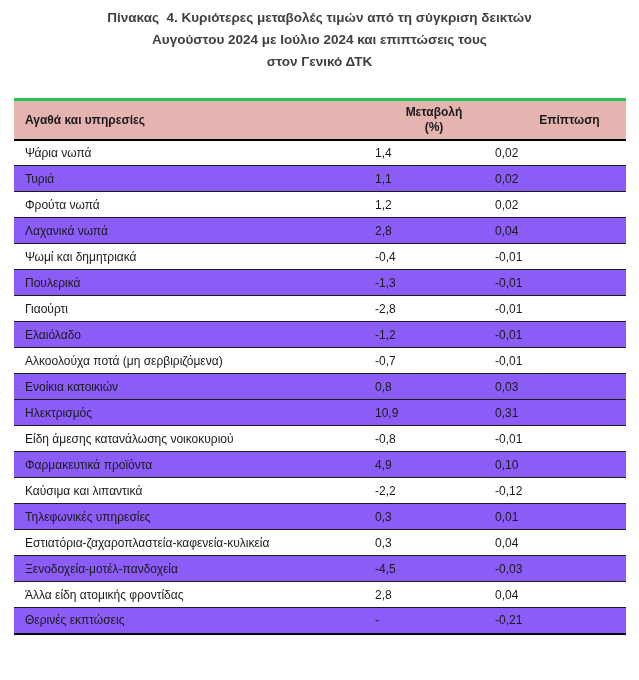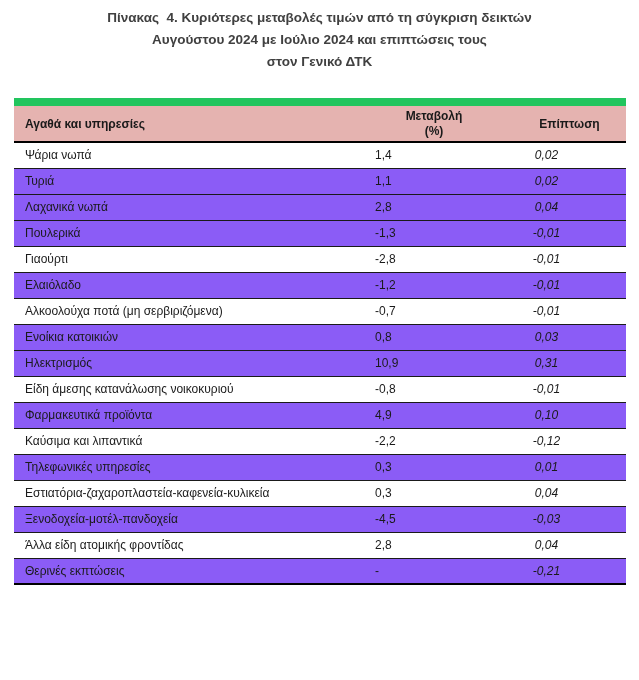--- a/index.html
+++ b/index.html
@@ -22,21 +22,21 @@
     line-height: 22px;
     color: #404040;
   }
   .title-line { white-space: pre-wrap; }
 
   table.data {
     border-collapse: collapse;
     table-layout: fixed;
     width: 612px;
     margin: 25px 13px 0 14px;
-    border-top: 8px solid #22c55e;
+    border-top: 3px solid #22c55e;
     border-bottom: 2px solid #000000;
     font-size: 12px;
   }
   col.c-goods  { width: 360px; }
   col.c-change { width: 120px; }
   col.c-impact { width: 132px; }
 
   thead th {
     background: #e5b3b0;
     border-bottom: 2px solid #000000;
@@ -60,21 +60,21 @@
     vertical-align: middle;
     border-top: 1px solid #1a1a1a;
     color: #1a1a1a;
   }
   tbody tr:first-child td { border-top: none; }
   tr.row-white { background: #ffffff; }
   tr.row-pink  { background: #8b5cf6; }
 
   td.col-goods  { text-align: left;  padding-left: 11px; }
   td.col-change { text-align: left; padding-right: 48px; }
-  td.col-impact { text-align: center; padding-right: 28px; font-style: italic; }
+  td.col-impact { text-align: left; padding-right: 28px; }
 </style>
 </head>
 <body>
 
 <div class="page">
 
   <div class="title-block">
     <div class="title-line">Πίνακας  4. Κυριότερες μεταβολές τιμών από τη σύγκριση δεικτών</div>
     <div class="title-line">Αυγούστου 2024 με Ιούλιο 2024 και επιπτώσεις τους</div>
     <div class="title-line">στον Γενικό ΔΤΚ</div>
@@ -99,24 +99,34 @@
         <tr class="row-white">
           <td class="col-goods">Ψάρια νωπά</td>
           <td class="col-change">1,4</td>
           <td class="col-impact">0,02</td>
         </tr>
         <tr class="row-pink">
           <td class="col-goods">Τυριά</td>
           <td class="col-change">1,1</td>
           <td class="col-impact">0,02</td>
         </tr>
+        <tr class="row-white">
+          <td class="col-goods">Φρούτα νωπά</td>
+          <td class="col-change">1,2</td>
+          <td class="col-impact">0,02</td>
+        </tr>
         <tr class="row-pink">
           <td class="col-goods">Λαχανικά νωπά</td>
           <td class="col-change">2,8</td>
           <td class="col-impact">0,04</td>
+        </tr>
+        <tr class="row-white">
+          <td class="col-goods">Ψωμί και δημητριακά</td>
+          <td class="col-change">-0,4</td>
+          <td class="col-impact">-0,01</td>
         </tr>
         <tr class="row-pink">
           <td class="col-goods">Πουλερικά</td>
           <td class="col-change">-1,3</td>
           <td class="col-impact">-0,01</td>
         </tr>
         <tr class="row-white">
           <td class="col-goods">Γιαούρτι</td>
           <td class="col-change">-2,8</td>
           <td class="col-impact">-0,01</td>

